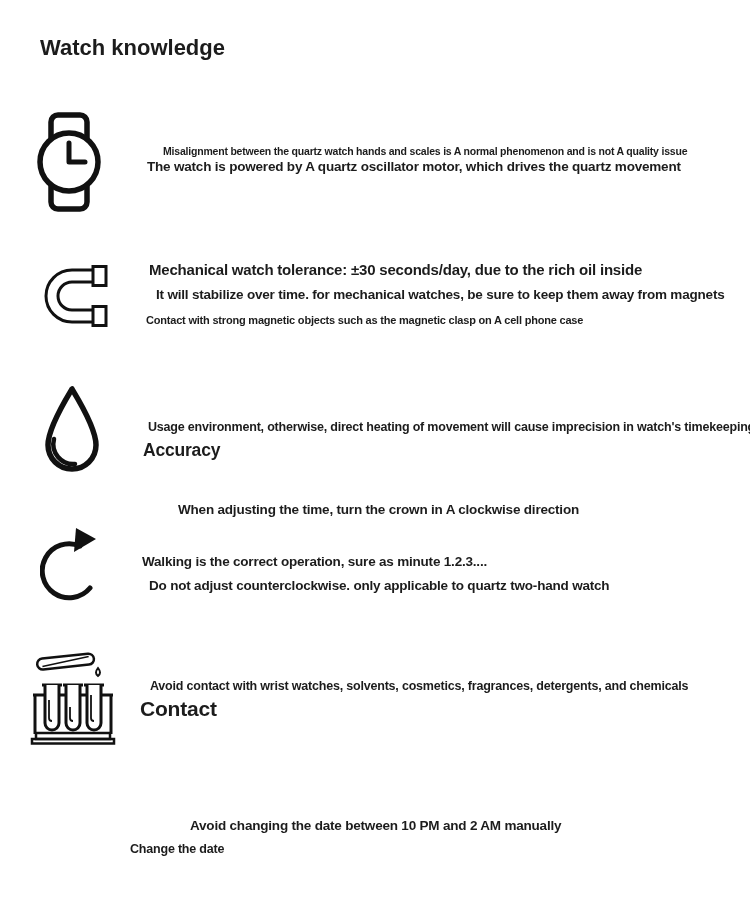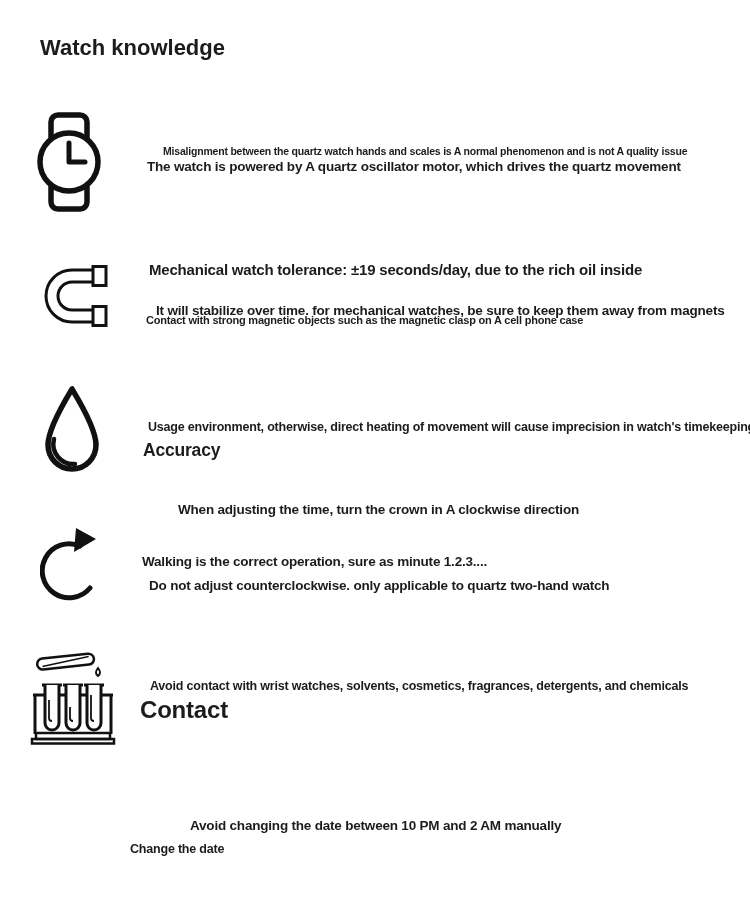--- a/index.html
+++ b/index.html
@@ -8,32 +8,32 @@
     font-family:"Liberation Sans",sans-serif;color:#1c1c1c;overflow:hidden;
   }
   .ln{position:absolute;white-space:nowrap;font-weight:bold;color:#1c1c1c;letter-spacing:-0.2px;line-height:1.1;}
   .t-title{font-size:22px;letter-spacing:0;}
   .t-xs{font-size:10.5px;}
   .t-xxs{font-size:11px;}
   .t-sm{font-size:12.5px;}
   .t-md{font-size:13.5px;}
   .t-lg{font-size:15px;}
   .t-h2{font-size:17.5px;}
-  .t-h1{font-size:24px;}
+  .t-h1{font-size:21px;}
   .icon{position:absolute;}
   
   .pos-title{left:40px;top:36px;}
   
   .pos-ic1{left:36px;top:112px;}
   .pos-s1l1{left:163px;top:146px;}
   .pos-s1l2{left:147px;top:160px;}
   
   .pos-ic2{left:38px;top:262px;}
   .pos-s2l1{left:149px;top:262px;}
-  .pos-s2l2{left:156px;top:304px;}
+  .pos-s2l2{left:156px;top:288px;}
   .pos-s2l3{left:146px;top:314px;}
   
   .pos-ic3{left:40px;top:382px;}
   .pos-s3l1{left:140px;top:400px;}
   .pos-s3l2{left:148px;top:421px;}
   .pos-s3h{left:143px;top:441px;}
   
   .pos-ic4{left:40px;top:526px;}
   .pos-s4l1{left:178px;top:503px;}
   .pos-s4l2{left:142px;top:555px;}
@@ -68,21 +68,21 @@
   <div class="ln t-md pos-s1l2">The watch is powered by A quartz oscillator motor, which drives the quartz movement</div>
 
   <div class="icon pos-ic2">
     <svg width="72" height="68" viewBox="0 0 72 68" fill="none">
       <path d="M58,14 H34 A20,20 0 0 0 34,54 H58" stroke="#111" stroke-width="15"></path>
       <path d="M58,14 H34 A20,20 0 0 0 34,54 H58" stroke="#fff" stroke-width="9"></path>
       <rect x="55" y="4.5" width="13" height="19" fill="#fff" stroke="#111" stroke-width="3"></rect>
       <rect x="55" y="44.5" width="13" height="19" fill="#fff" stroke="#111" stroke-width="3"></rect>
     </svg>
   </div>
-  <div class="ln t-lg pos-s2l1">Mechanical watch tolerance: ±19 seconds/day, due to the rich oil inside</div>
+  <div class="ln t-lg pos-s2l1">Mechanical watch tolerance: ±30 seconds/day, due to the rich oil inside</div>
   <div class="ln t-md pos-s2l2">It will stabilize over time. for mechanical watches, be sure to keep them away from magnets</div>
   <div class="ln t-xxs pos-s2l3">Contact with strong magnetic objects such as the magnetic clasp on A cell phone case</div>
 
   <div class="icon pos-ic3">
     <svg width="64" height="97" viewBox="0 0 64 97" fill="none">
       <path d="M32,7 C26,17 8,46 8,63 A24,24 0 0 0 56,63 C56,46 38,17 32,7 Z" stroke="#111" stroke-width="5.5" stroke-linejoin="round"></path>
       <path d="M14,57 A20,20 0 0 0 35,82" stroke="#111" stroke-width="4.5" stroke-linecap="round"></path>
     </svg>
   </div>
   <div class="ln t-sm pos-s3l2">Usage environment, otherwise, direct heating of movement will cause imprecision in watch's timekeeping</div>

